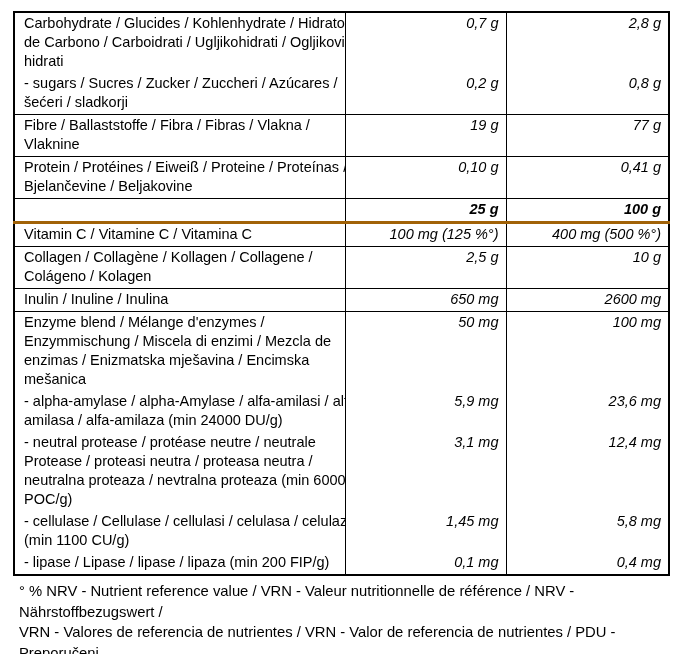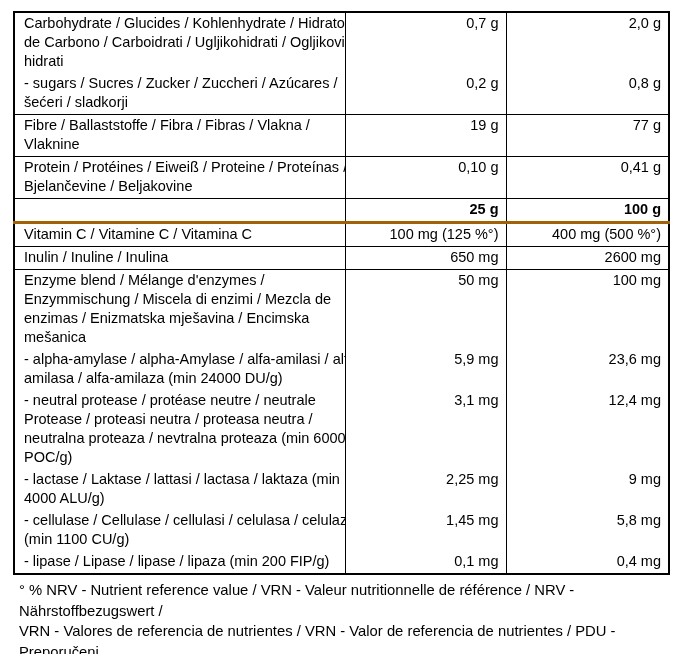--- a/index.html
+++ b/index.html
@@ -33,20 +33,21 @@
     padding: 1px 7px 2px 9px;
     white-space: pre;
     overflow: hidden;
   }
   td.label-cell {
     text-align: left;
     border-right: 1.5px solid #000000;
   }
   td.value-cell {
     text-align: right;
+    font-style: italic;
   }
   td.value-cell.mid {
     border-right: 1.5px solid #000000;
   }
   tr.grp-start td {
     border-top: 1.5px solid #000000;
   }
   tr.thick-bottom td {
     border-bottom: 3px solid #a16207;
   }
@@ -71,21 +72,21 @@
       <col class="c-label">
       <col class="c-small">
       <col class="c-large">
     </colgroup>
     <tbody>
         <tr class="grp-start">
           <td class="label-cell">Carbohydrate / Glucides / Kohlenhydrate / Hidratos
 de Carbono / Carboidrati / Ugljikohidrati / Ogljikovi
 hidrati</td>
           <td class="value-cell mid">0,7 g</td>
-          <td class="value-cell">2,0 g</td>
+          <td class="value-cell">2,8 g</td>
         </tr>
         <tr class="grp-cont">
           <td class="label-cell">- sugars / Sucres / Zucker / Zuccheri / Azúcares /
 šećeri / sladkorji</td>
           <td class="value-cell mid">0,2 g</td>
           <td class="value-cell">0,8 g</td>
         </tr>
         <tr class="grp-start">
           <td class="label-cell">Fibre / Ballaststoffe / Fibra / Fibras / Vlakna /
 Vlaknine</td>
@@ -102,20 +103,26 @@
           <td class="label-cell"></td>
           <td class="value-cell mid">25 g</td>
           <td class="value-cell">100 g</td>
         </tr>
         <tr class="grp-start">
           <td class="label-cell">Vitamin C / Vitamine C / Vitamina C</td>
           <td class="value-cell mid">100 mg (125 %°)</td>
           <td class="value-cell">400 mg (500 %°)</td>
         </tr>
         <tr class="grp-start">
+          <td class="label-cell">Collagen / Collagène / Kollagen / Collagene /
+Colágeno / Kolagen</td>
+          <td class="value-cell mid">2,5 g</td>
+          <td class="value-cell">10 g</td>
+        </tr>
+        <tr class="grp-start">
           <td class="label-cell">Inulin / Inuline / Inulina</td>
           <td class="value-cell mid">650 mg</td>
           <td class="value-cell">2600 mg</td>
         </tr>
         <tr class="grp-start">
           <td class="label-cell">Enzyme blend / Mélange d'enzymes /
 Enzymmischung / Miscela di enzimi / Mezcla de
 enzimas / Enizmatska mješavina / Encimska
 mešanica</td>
           <td class="value-cell mid">50 mg</td>
@@ -129,26 +136,20 @@
         </tr>
         <tr class="grp-cont">
           <td class="label-cell">- neutral protease / protéase neutre / neutrale
 Protease / proteasi neutra / proteasa neutra /
 neutralna proteaza / nevtralna proteaza (min 6000
 POC/g)</td>
           <td class="value-cell mid">3,1 mg</td>
           <td class="value-cell">12,4 mg</td>
         </tr>
         <tr class="grp-cont">
-          <td class="label-cell">- lactase / Laktase / lattasi / lactasa / laktaza (min
-4000 ALU/g)</td>
-          <td class="value-cell mid">2,25 mg</td>
-          <td class="value-cell">9 mg</td>
-        </tr>
-        <tr class="grp-cont">
           <td class="label-cell">- cellulase / Cellulase / cellulasi / celulasa / celulaza
 (min 1100 CU/g)</td>
           <td class="value-cell mid">1,45 mg</td>
           <td class="value-cell">5,8 mg</td>
         </tr>
         <tr class="grp-cont">
           <td class="label-cell">- lipase / Lipase / lipase / lipaza (min 200 FIP/g)</td>
           <td class="value-cell mid">0,1 mg</td>
           <td class="value-cell">0,4 mg</td>
         </tr>

